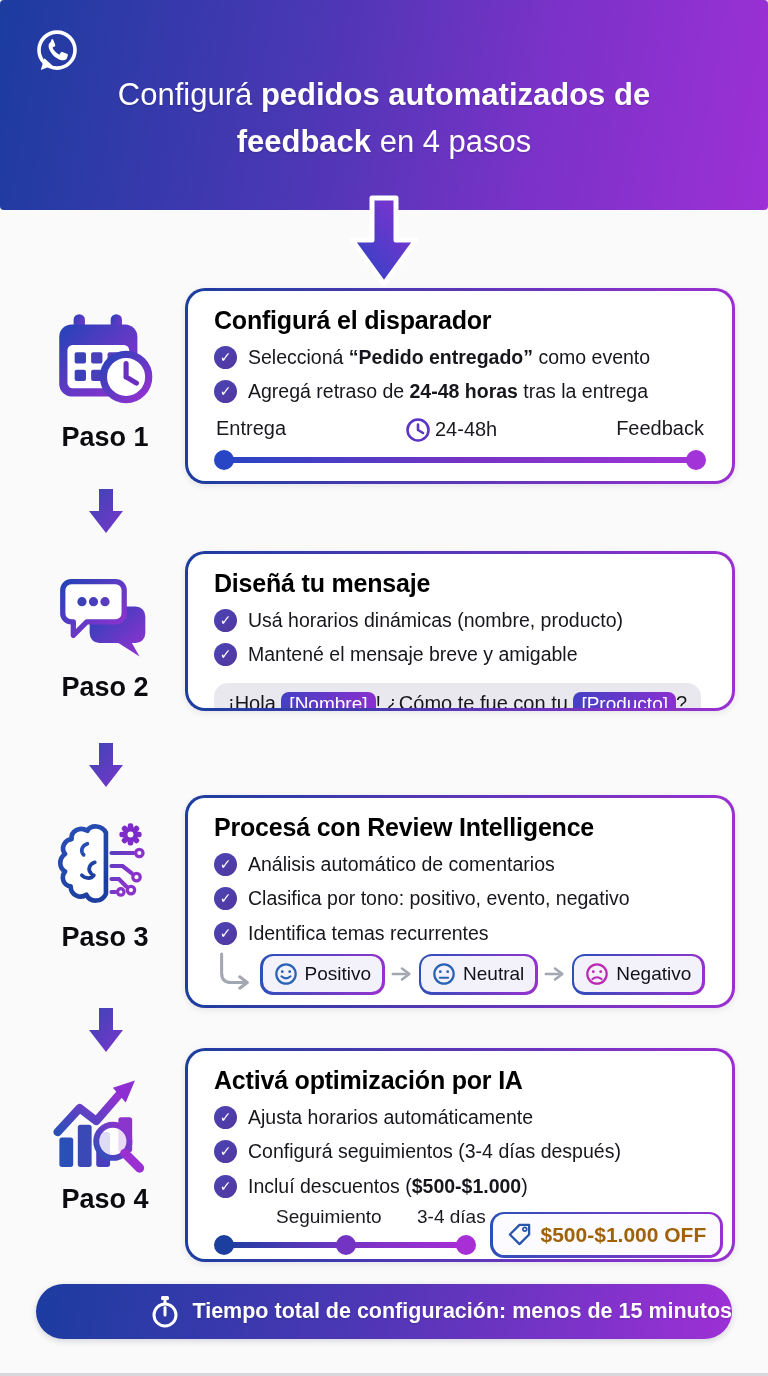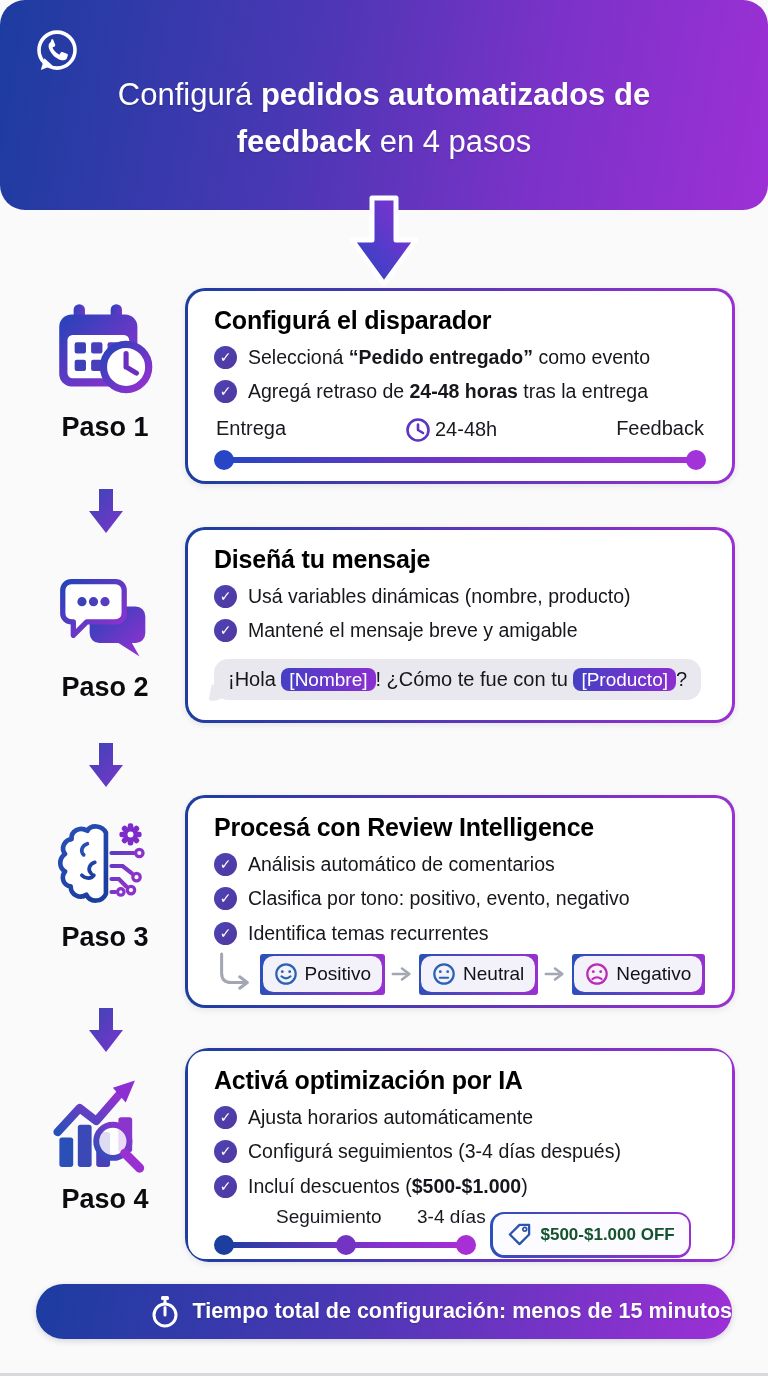--- a/index.html
+++ b/index.html
@@ -5,46 +5,46 @@
   * { margin:0; padding:0; box-sizing:border-box; }
   html,body { background:#ffffff; }
   .canvas {
     position:relative; width:768px; height:1376px; margin:0 auto;
     background:#fafafa; overflow:hidden;
     font-family:"Liberation Sans","DejaVu Sans",sans-serif; color:#15141a;
   }
   
   .header {
     position:absolute; left:0; top:0; width:768px; height:210px;
-    border-radius:25px;
+    border-radius:4px;
     background:linear-gradient(100deg,#1c3ca0 0%,#4b37b4 40%,#7b32c8 70%,#9d30d6 100%);
   }
   .wa-icon { position:absolute; left:30px; top:24px; width:54px; height:54px; }
   .header-title {
     position:absolute; top:72px; left:64px; width:640px;
     text-align:center; color:#ffffff; font-size:31px; line-height:1.5; font-weight:400;
     text-shadow:0 1px 2px rgba(0,0,0,.18);
   }
   .header-title b { font-weight:700; }
   
   .big-arrow { position:absolute; left:342px; top:194px; width:84px; height:96px; }
   
   .step-side { position:absolute; left:38px; width:134px; text-align:center; }
-  .side-1 { top:298px; } .side-2 { top:570px; } .side-3 { top:816px; } .side-4 { top:1076px; }
+  .side-1 { top:308px; } .side-2 { top:570px; } .side-3 { top:816px; } .side-4 { top:1076px; }
   .paso { font-size:27px; font-weight:700; color:#0c0c10; margin-top:2px; }
   .conn { position:absolute; left:86px; width:40px; height:50px; }
   .conn-1 { top:487px; } .conn-2 { top:741px; } .conn-3 { top:1006px; }
   
   .card {
     position:absolute; left:185px; width:550px; border-radius:20px; padding:3px;
     background:linear-gradient(90deg,#1c3e9f,#9a30d1);
     box-shadow:0 2px 6px rgba(40,40,80,.10);
   }
-  .card-1 { top:288px; height:196px; } .card-2 { top:527px; height:196px; }
-  .card-3 { top:795px; height:213px; } .card-4 { top:1048px; height:214px;border-radius:24px; }
+  .card-1 { top:288px; height:196px; } .card-2 { top:551px; height:160px; }
+  .card-3 { top:795px; height:213px; } .card-4 { top:1048px; height:214px; }
   .card-inner {
     background:#ffffff; border-radius:17px; width:100%; height:100%;
     padding:15px 26px 12px 26px; overflow:hidden;
   }
   .card-title { font-size:25px; font-weight:700; color:#000000; margin-bottom:8px; letter-spacing:-.2px; }
   .item { display:flex; align-items:flex-start; gap:11px; margin-bottom:5px; }
   .check {
     flex:0 0 auto; width:23px; height:23px; border-radius:50%; margin-top:3px;
     background:linear-gradient(135deg,#4a44b4,#53379f);
     color:#fff; font-size:14px; font-weight:700; line-height:23px; text-align:center;
@@ -67,36 +67,36 @@
   }
   .bubble::before { content:""; position:absolute; left:-4px; bottom:-2px; width:16px; height:16px;
     background:#e9e8ee; border-radius:0 0 16px 2px; transform:rotate(12deg); }
   .var-badge {
     display:inline-block; background:linear-gradient(100deg,#4340c4,#8c2fd0);
     color:#fff; border-radius:8px; padding:1px 8px 0 8px; font-size:19px;
   }
   
   .sent-row { display:flex; align-items:center; gap:6px; margin-top:6px; }
   .curve-arrow { width:40px; height:42px; flex:0 0 auto; margin-top:-4px; }
-  .pill-border { border-radius:3px; padding:2.5px; background:linear-gradient(100deg,#2a50b8,#9a30d1); }
+  .pill-border { border-radius:13px; padding:2.5px; background:linear-gradient(100deg,#2a50b8,#9a30d1); }
   .pill { display:flex; align-items:center; gap:7px; background:#f3f1fa; border-radius:10.5px; padding:6px 11px; }
   .pill-label { font-size:19px; color:#121218; }
   .mini-arrow { width:22px; height:18px; flex:0 0 auto; }
   
   .s4-bottom { display:flex; align-items:flex-end; gap:14px; margin-top:2px; }
   .t4 { position:relative; width:262px; height:54px; flex:0 0 auto; }
   .t4-label { position:absolute; top:0; font-size:19px; color:#1a1920; white-space:nowrap; }
   .t4-l1 { left:62px; } .t4-l2 { left:203px;text-align:center; }
   .t4-line { position:absolute; left:8px; right:8px; top:36px; height:6px; border-radius:3px;
     background:linear-gradient(90deg,#1c3e9f,#7334c4,#a82ed6); }
   .t4-dot { position:absolute; top:29px; width:20px; height:20px; border-radius:50%; }
   .t4-d1 { left:0; background:#1c3e9f; } .t4-d2 { left:122px; background:#7334c4; } .t4-d3 { right:0; background:#a82ed6; }
   .discount-border { border-radius:14px; padding:2.5px; background:linear-gradient(100deg,#2a50b8,#9a30d1); margin-bottom:2px; }
   .discount { display:flex; align-items:center; gap:9px; background:#fcfbff; border-radius:11.5px; padding:8px 14px; }
-  .discount-text { font-size:17px; font-weight:700; color:#14532d; white-space:nowrap; }
+  .discount-text { font-size:21px; font-weight:700; color:#a16207; white-space:nowrap; }
   
   .footer {
     position:absolute; left:36px; top:1284px; width:696px; height:55px; border-radius:28px;
     background:linear-gradient(100deg,#1c3ca0,#4b37b4 45%,#9d30d6 100%);
     display:flex; align-items:center; justify-content:flex-end; gap:12px;
     box-shadow:0 2px 6px rgba(40,40,80,.18);
   }
   .footer-text { color:#fff; font-size:21.5px; font-weight:700; text-shadow:0 1px 2px rgba(0,0,0,.18); }
   .bottom-line { position:absolute; left:0; bottom:0; width:100%; height:3px; background:#d9d9dd; }
 </style>
@@ -273,21 +273,21 @@
         </div>
       </div>
     </div>
   </div>
 
   <div class="card card-2">
     <div class="card-inner">
       <div class="card-title">Diseñá tu mensaje</div>
       <div class="item">
         <span class="check">✓</span>
-        <span class="item-text">Usá variables dinámicas (nombre, producto)</span>
+        <span class="item-text">Usá horarios dinámicas (nombre, producto)</span>
       </div>
       <div class="item">
         <span class="check">✓</span>
         <span class="item-text">Mantené el mensaje breve y amigable</span>
       </div>
       <div class="bubble">
         <span>¡Hola </span><span class="var-badge">[Nombre]</span><span>! ¿Cómo te fue con tu </span><span class="var-badge">[Producto]</span><span>?</span>
       </div>
     </div>
   </div>

